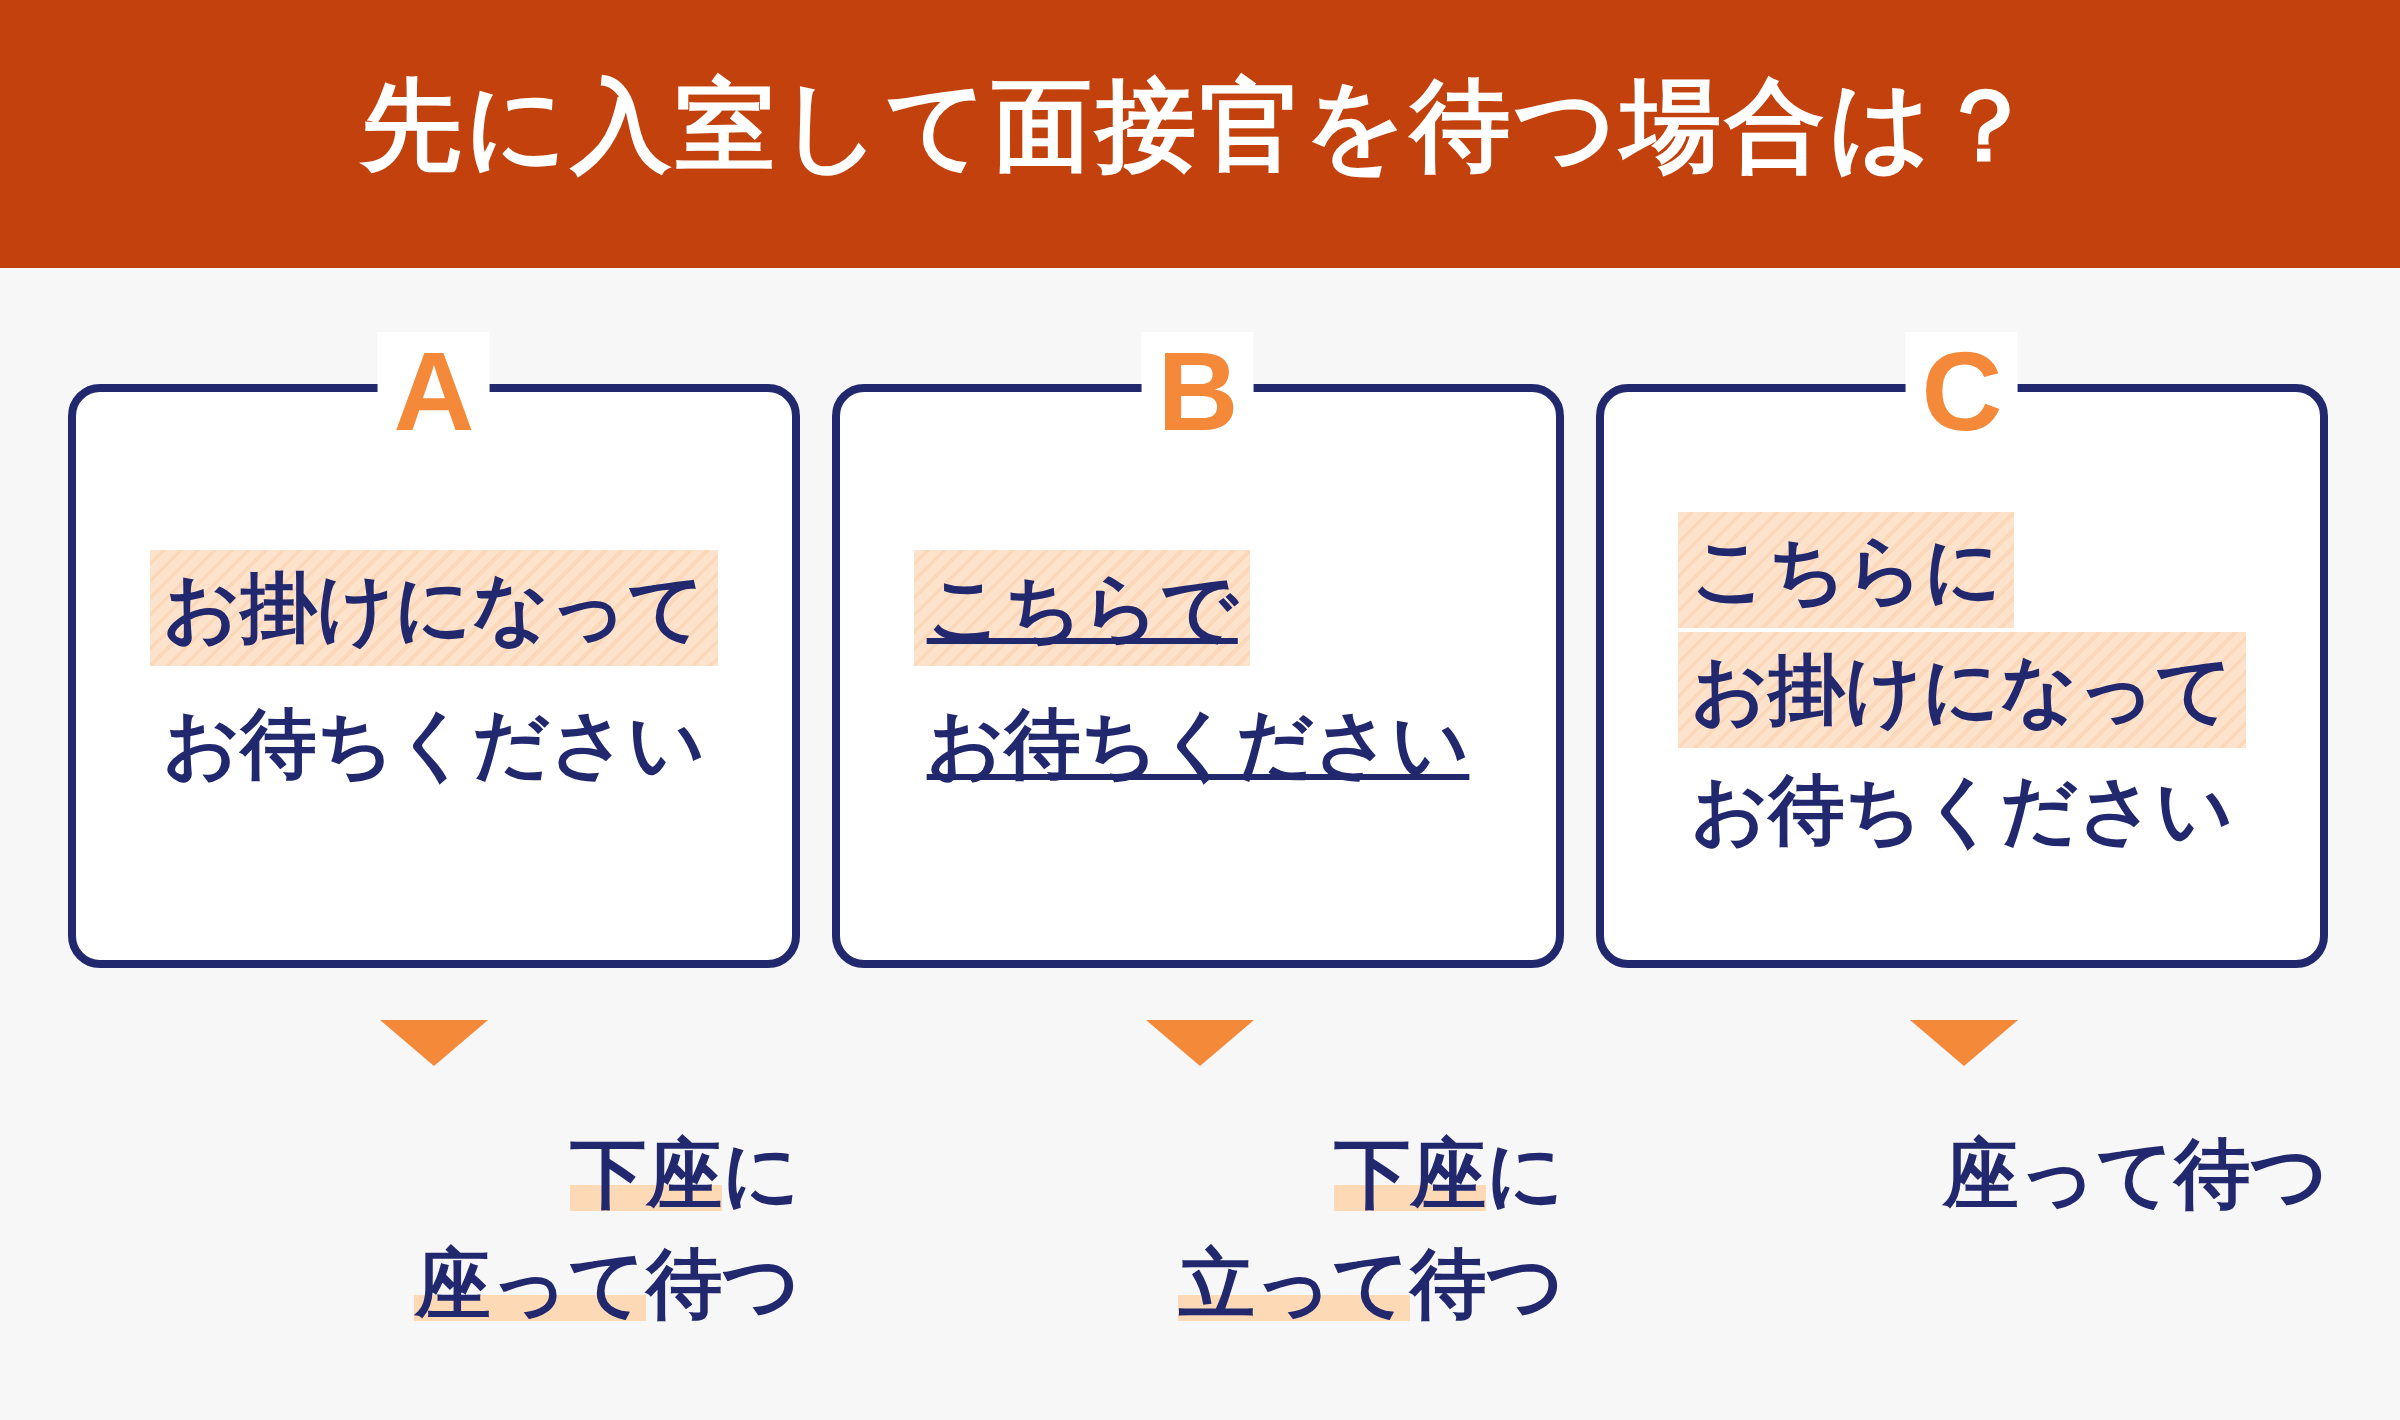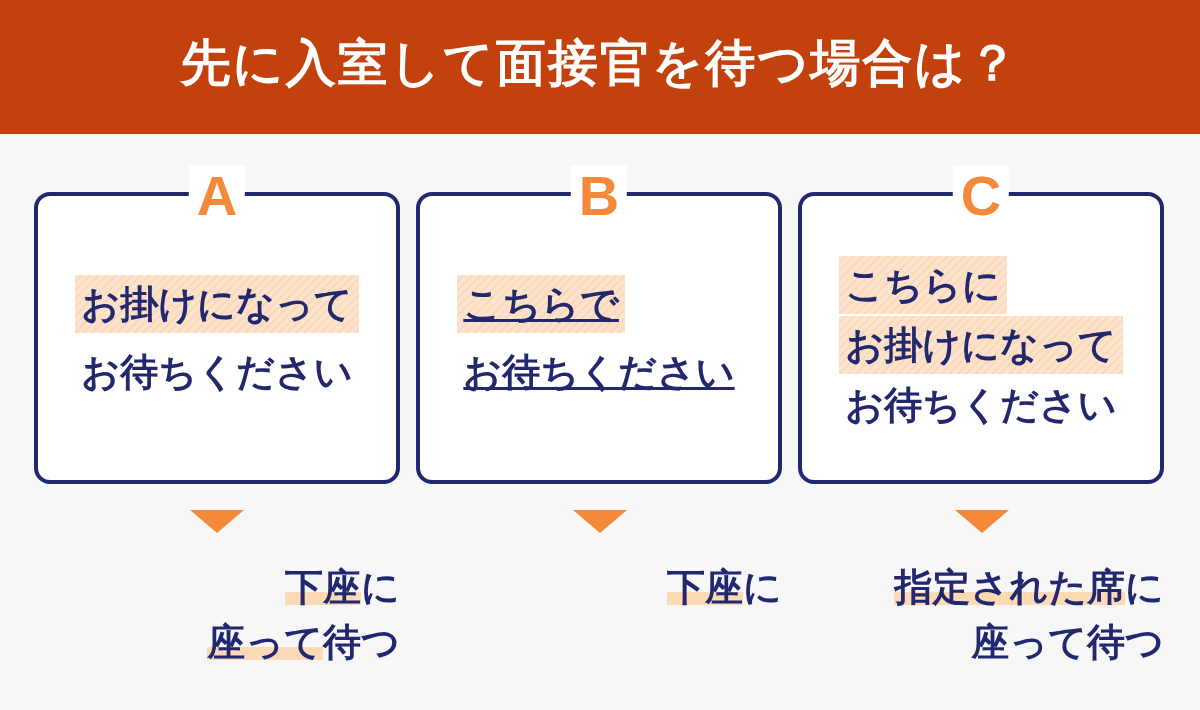--- a/index.html
+++ b/index.html
@@ -98,22 +98,22 @@
   </div>
   <div class="rline">
     <span class="rhl">座って</span><span>待つ</span>
   </div>
 </div>
 
 <div class="result" style="left:416px;">
   <div class="rline">
     <span class="rhl">下座</span><span>に</span>
   </div>
+  <div class="rline">
+    <span class="rhl">立って</span><span>待つ</span>
+  </div>
 </div>
 
 <div class="result" style="left:798px;">
-  <div class="rline">
-    <span class="rhl">指定された席</span><span>に</span>
-  </div>
   <div class="rline">
     <span>座って待つ</span>
   </div>
 </div>
 
 </body></html>

